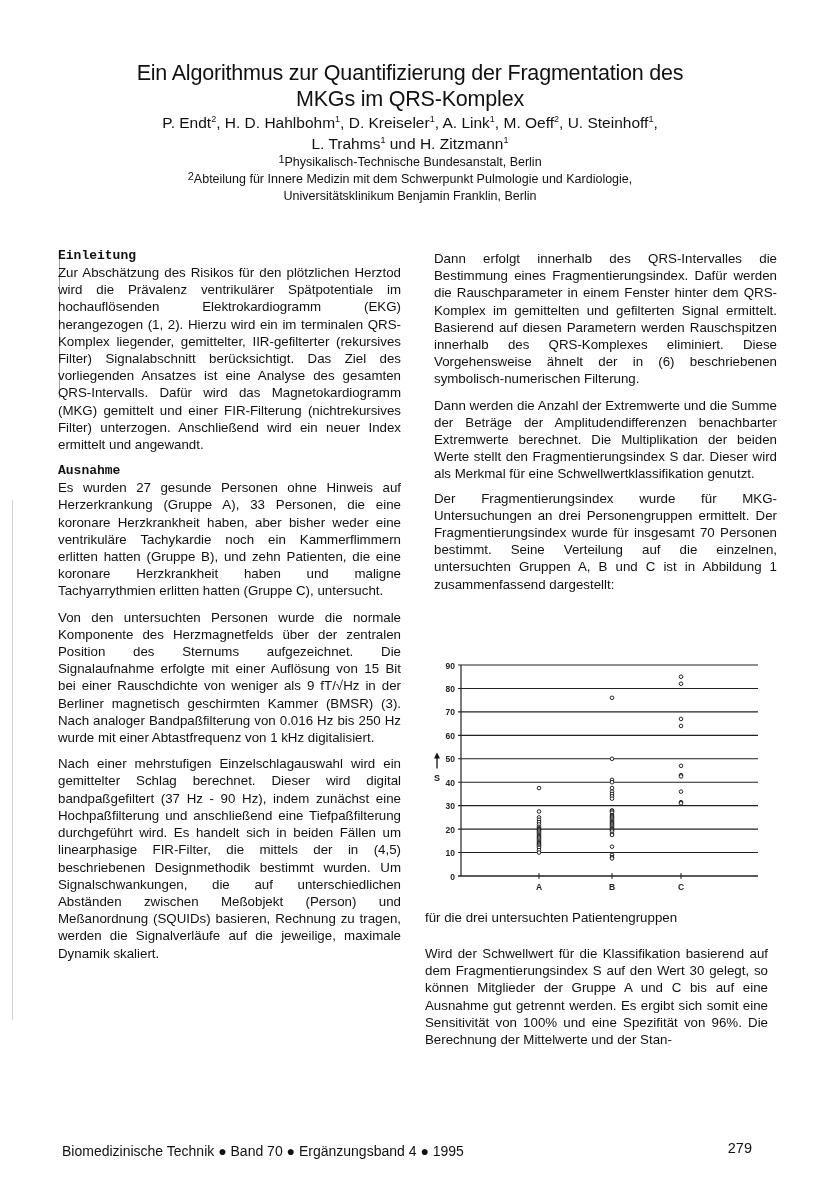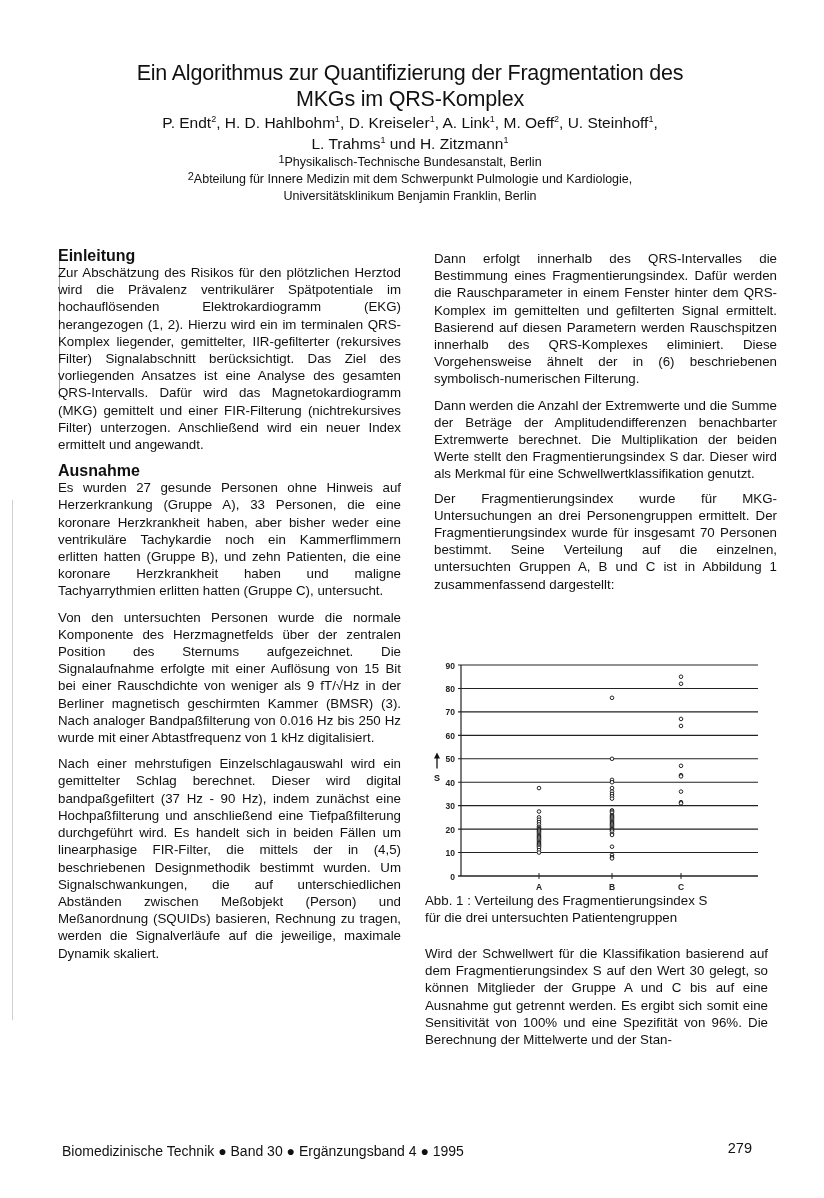--- a/index.html
+++ b/index.html
@@ -9,21 +9,21 @@
   .title-block { position: absolute; left: 60px; top: 60px; width: 700px; text-align: center; }
   .title { font-size: 21.5px; line-height: 26px; margin: 0; font-weight: normal; letter-spacing: -0.2px; }
   .authors { font-size: 15.5px; line-height: 21px; margin-top: 0px; }
   .affil { font-size: 12.5px; line-height: 17px; }
   sup { font-size: 9px; line-height: 0; vertical-align: super; }
   .affil sup { font-size: 11px; vertical-align: 3px; }
 
   .col { position: absolute; width: 343px; font-size: 13.3px; line-height: 17.2px; text-align: justify; }
   .col-left { left: 58px; top: 247px; }
   .col-right { left: 434px; top: 250px; }
-  .section-heading { font-weight: bold; margin: 0; font-size: 16px; line-height: 17px; }
+  .section-heading { font-weight: bold; margin: 0; font-size: 13px; line-height: 17px; font-family: Liberation Mono, monospace; }
   .para { margin: 0 0 9px 0; hyphens: manual; }
   .para.nomb { margin-bottom: 7px; }
 
   .chart-wrap { position: absolute; left: 420px; top: 660px; width: 345px; height: 232px; }
   .chart-wrap svg { width: 345px; height: 232px; display: block; }
   .caption { position: absolute; left: 425px; top: 892px; width: 340px; font-size: 13.3px; line-height: 17px; }
 
   .footer { position: absolute; left: 62px; top: 1143px; width: 690px; font-size: 14px; }
   .footer-left { position: absolute; left: 0; top: 0; }
   .footer-right { position: absolute; right: 0; top: -3px; font-size: 14.5px; }
@@ -176,33 +176,33 @@
         <circle cx="261" cy="105.8111111111111" r="1.8" fill="#fff" stroke="#111" stroke-width="0.9"></circle>
         <circle cx="261" cy="115.18888888888888" r="1.8" fill="#fff" stroke="#111" stroke-width="0.9"></circle>
         <circle cx="261" cy="116.36111111111111" r="1.8" fill="#fff" stroke="#111" stroke-width="0.9"></circle>
         <circle cx="261" cy="131.6" r="1.8" fill="#fff" stroke="#111" stroke-width="0.9"></circle>
         <circle cx="261" cy="142.15" r="1.8" fill="#fff" stroke="#111" stroke-width="0.9"></circle>
         <circle cx="261" cy="143.32222222222222" r="1.8" fill="#fff" stroke="#111" stroke-width="0.9"></circle>
       </svg>
   </div>
 
   <div class="caption">
-    <span>Abb. 1 : Verteilung des Fragmentierungsindex S</span><br>
+    <br>
     <span>für die drei untersuchten Patientengruppen</span>
   </div>
 
   <div class="col" style="left:425px;top:945px;">
     <p class="para">Wird der Schwellwert für die Klassifikation basierend auf dem Fragmentierungsindex S auf den Wert 30 gelegt, so können Mitglieder der Gruppe A und C bis auf eine Ausnahme gut getrennt werden. Es ergibt sich somit eine Sensitivität von 100% und eine Spezifität von 96%. Die Berechnung der Mittelwerte und der Stan-</p>
   </div>
 
   <div class="footer">
     <div class="footer-left">
       <span>Biomedizinische Technik</span>
       <span>●</span>
-      <span>Band 30</span>
+      <span>Band 70</span>
       <span>●</span>
       <span>Ergänzungsband 4</span>
       <span>●</span>
       <span>1995</span>
     </div>
     <div class="footer-right">279</div>
   </div>
 </div>
 
 </body></html>

